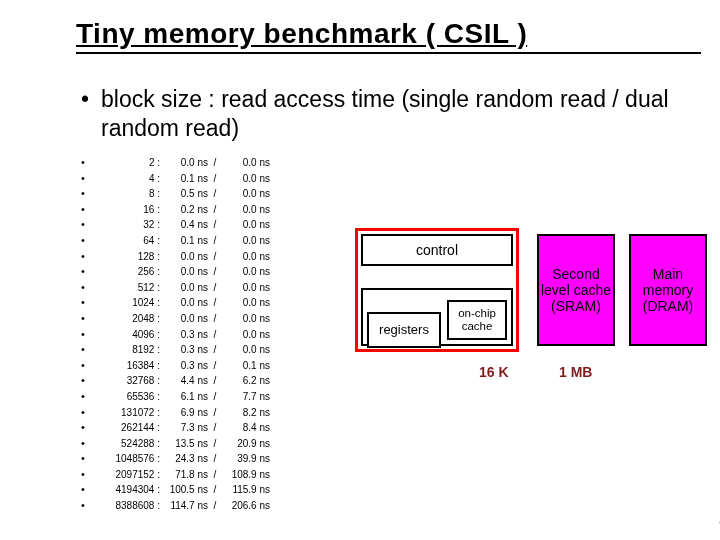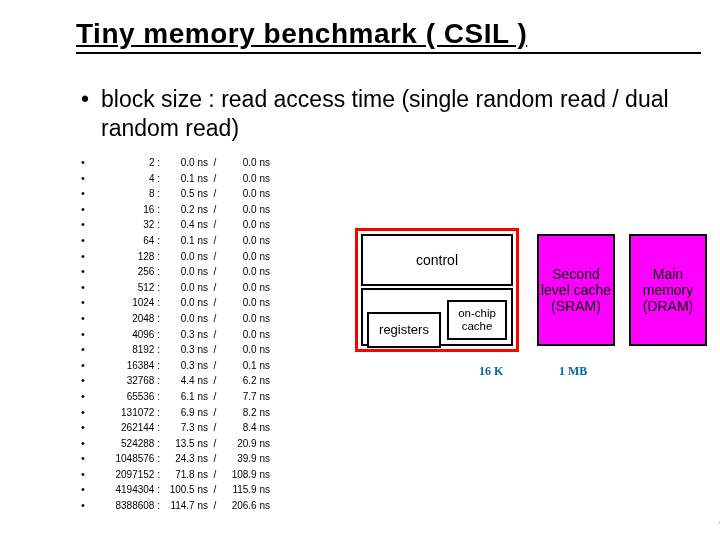--- a/index.html
+++ b/index.html
@@ -103,21 +103,21 @@
     display: flex;
     align-items: center;
     justify-content: center;
     font-size: 14px;
     line-height: 1.15;
   }
   .box.control {
     left: 0px;
     top: 4px;
     width: 152px;
-    height: 52px;
+    height: 32px;
     background: #fff;
   }
   .box.datapath {
     left: 0px;
     top: 58px;
     width: 152px;
     height: 58px;
     background: #fff;
     align-items: flex-start;
     padding-top: 4px;
@@ -161,24 +161,23 @@
     top: -2px;
     width: 164px;
     height: 124px;
     border: 3px solid #ff0000;
     box-sizing: border-box;
     pointer-events: none;
     z-index: 3;
   }
   .cap {
     position: absolute;
-    font-size: 12px;
+    font-size: 14px;
     font-weight: bold;
-    color: #0369a1;
-    font-family: Liberation Serif, serif;
+    color: #7f1d1d;
   }
   .cap.c16k { left: 118px; top: 134px; }
   .cap.c1mb { left: 198px; top: 134px; }
 
   .page-num {
     position: absolute;
     right: 18px;
     bottom: 10px;
     font-size: 16px;
   }

